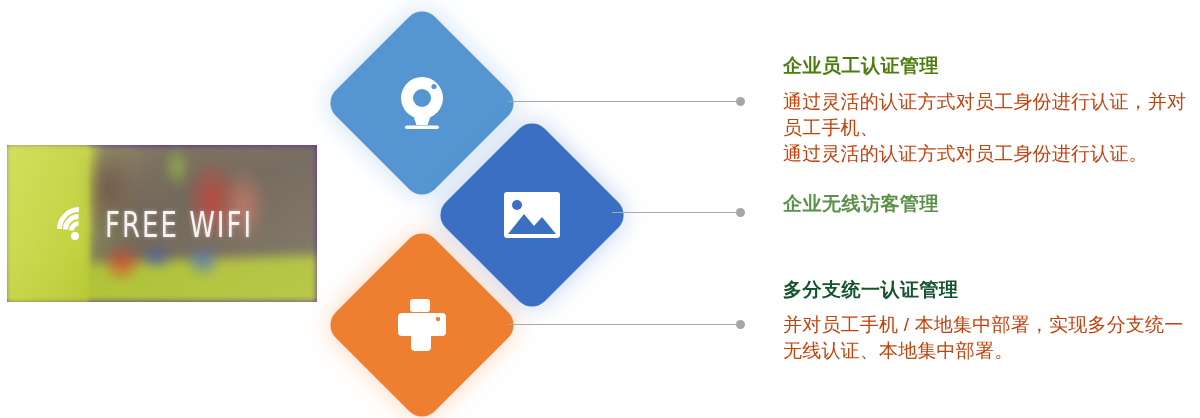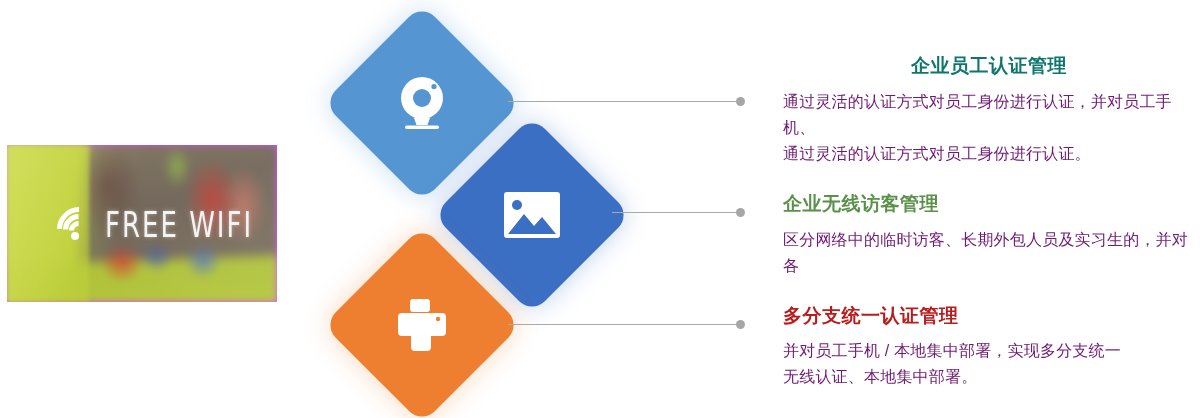--- a/index.html
+++ b/index.html
@@ -19,24 +19,24 @@
     position: relative;
     width: 1200px;
     height: 418px;
   }
 
   
   .photo {
     position: absolute;
     left: 7px;
     top: 145px;
-    width: 270px;
+    width: 310px;
     height: 157px;
     overflow: hidden;
-    background: #d946ef;
+    background: #4c1d95;
   }
   .photo-bg {
     position: absolute;
     inset: 0;
     background:
       radial-gradient(ellipse 55px 50px at 40px 120px, rgba(190,205,60,0.75), rgba(150,170,40,0) 70%),
       radial-gradient(ellipse 30px 28px at 115px 118px, rgba(215,60,40,0.75), rgba(215,60,40,0) 72%),
       radial-gradient(ellipse 24px 22px at 150px 112px, rgba(60,90,180,0.6), rgba(60,90,180,0) 72%),
       radial-gradient(ellipse 26px 25px at 196px 116px, rgba(70,110,200,0.7), rgba(70,110,200,0) 72%),
       radial-gradient(ellipse 38px 60px at 205px 55px, rgba(205,55,45,0.78), rgba(205,55,45,0) 70%),
@@ -153,28 +153,28 @@
   .feature:last-child { margin-bottom: 0; }
   .feature h3 {
     margin: 0 0 11px 0;
     font-size: 19px;
     font-weight: bold;
     letter-spacing: 0.5px;
     line-height: 1.2;
   }
   .feature p {
     margin: 0;
-    font-size: 16px;
+    font-size: 19px;
     line-height: 26px;
-    color: #701a75;
+    color: #c2410c;
     letter-spacing: 0.2px;
   }
-  .f1 h3 { color: #0f766e; text-align: center; }
+  .f1 h3 { color: #4d7c0f; }
   .f2 h3 { color: #5a9149; }
-  .f3 h3 { color: #b91c1c; }
+  .f3 h3 { color: #14532d; }
 </style>
 </head>
 <body>
 
 <div class="stage">
 
   <div class="photo">
     <div class="photo-bg"></div>
     <div class="photo-glass"></div>
     <div class="photo-sheen"></div>
@@ -233,21 +233,21 @@
       <h3>企业员工认证管理</h3>
       <p>
         <span>通过灵活的认证方式对员工身份进行认证，并对员工手机、</span><br>
         <span>通过灵活的认证方式对员工身份进行认证。</span>
       </p>
     </div>
 
     <div class="feature f2">
       <h3>企业无线访客管理</h3>
       <p>
-        <span>区分网络中的临时访客、长期外包人员及实习生的，并对各</span><br>
+        <br>
       </p>
     </div>
 
     <div class="feature f3">
       <h3>多分支统一认证管理</h3>
       <p>
         <span>并对员工手机 / 本地集中部署，实现多分支统一</span><br>
         <span>无线认证、本地集中部署。</span>
       </p>
     </div>

